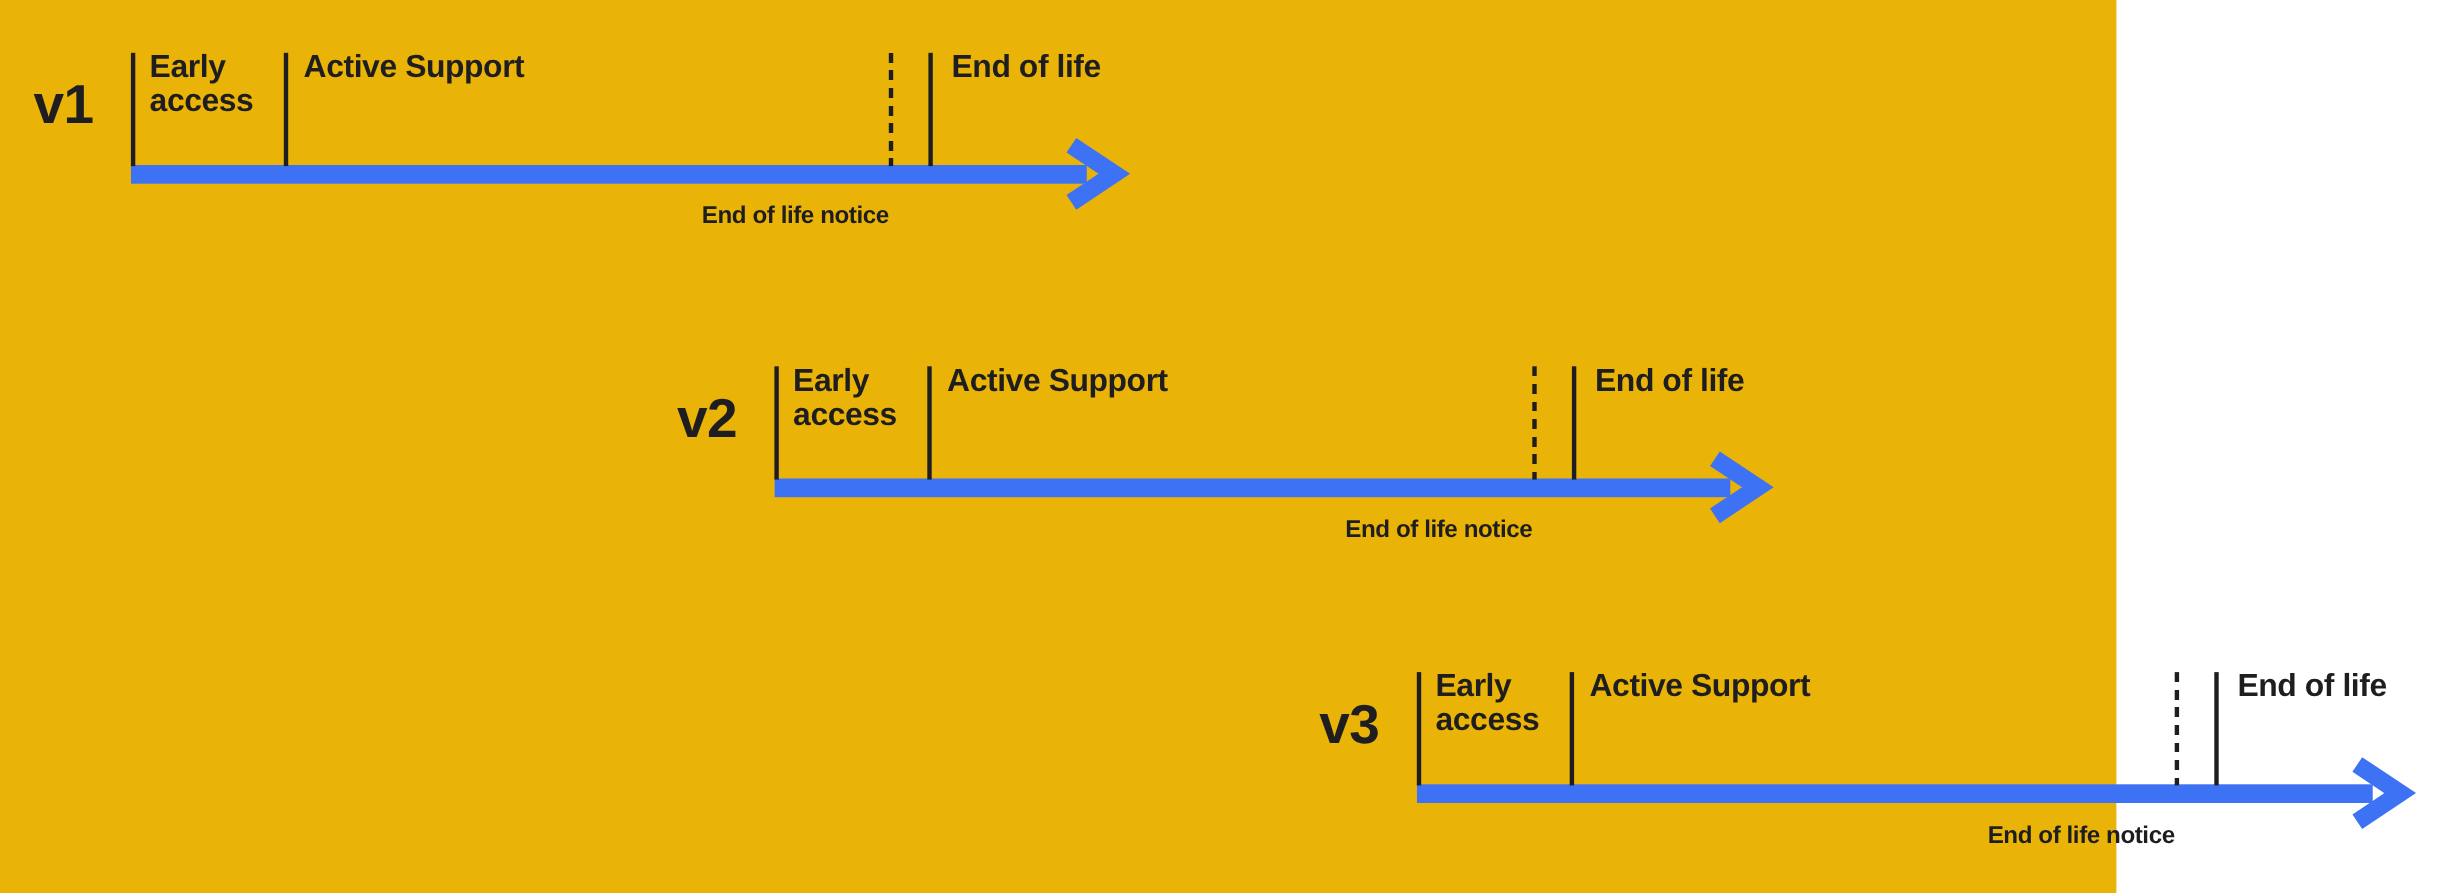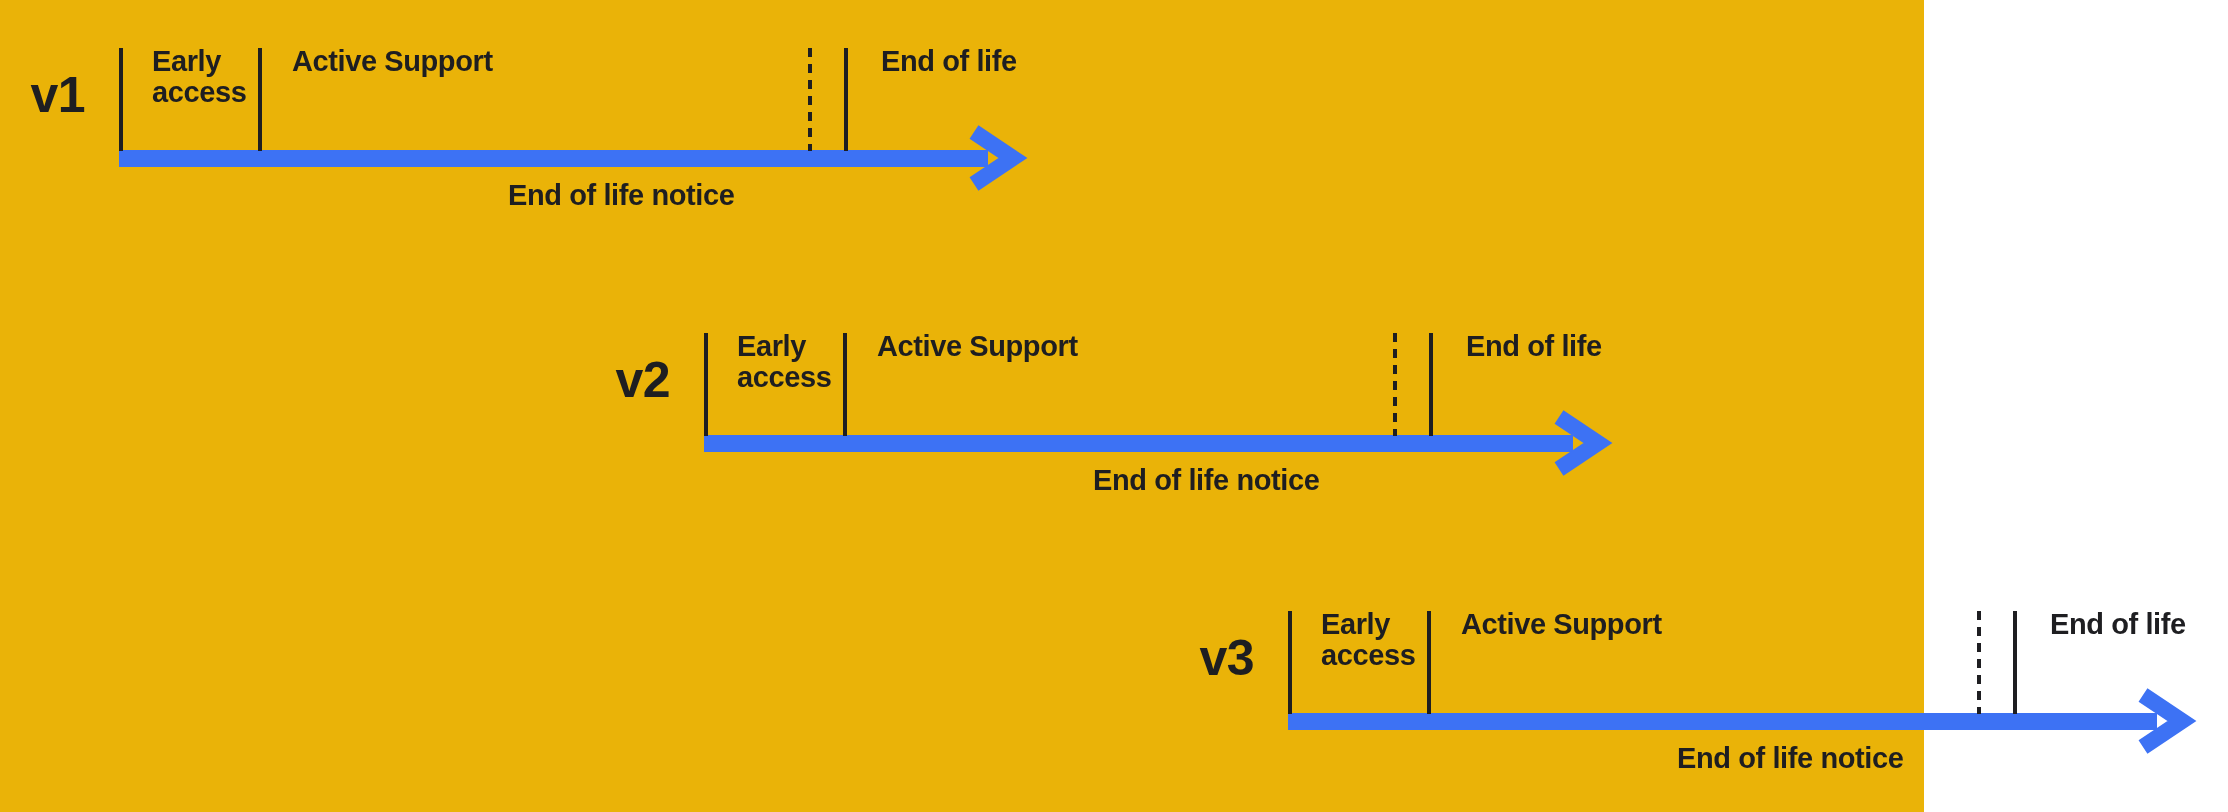--- a/index.html
+++ b/index.html
@@ -28,28 +28,28 @@
   .tick.t-start{left:0;}
   .tick.t-active{left:139px;}
   .tick.t-eol{left:725px;}
   .tick.t-dashed{
     left:689px;background:none;
     background-image:repeating-linear-gradient(to bottom,var(--ink) 0 9px,transparent 9px 16px);
   }
   .stage{
     position:absolute;top:-2px;
     font-size:29px;font-weight:700;line-height:31px;
-    letter-spacing:-0.4px;color:var(--ink);white-space:nowrap;margin-left:16px;
+    letter-spacing:-0.4px;color:var(--ink);white-space:nowrap;
   }
   .stage.early{left:17px;width:112px;white-space:normal;}
   .stage.active{left:157px;}
   .stage.eol{left:746px;}
   .notice{
     position:absolute;top:132px;left:389px;width:300px;
-    text-align:left;font-size:29px;font-weight:700;line-height:31px;
+    text-align:right;font-size:22px;font-weight:700;line-height:31px;
     letter-spacing:-0.4px;color:var(--ink);white-space:nowrap;
   }
   .arrow-svg{position:absolute;left:0;top:0;width:940px;height:170px;}
 </style>
 </head>
 <body>
 
 <div class="canvas">
 
   <div class="row v1">

